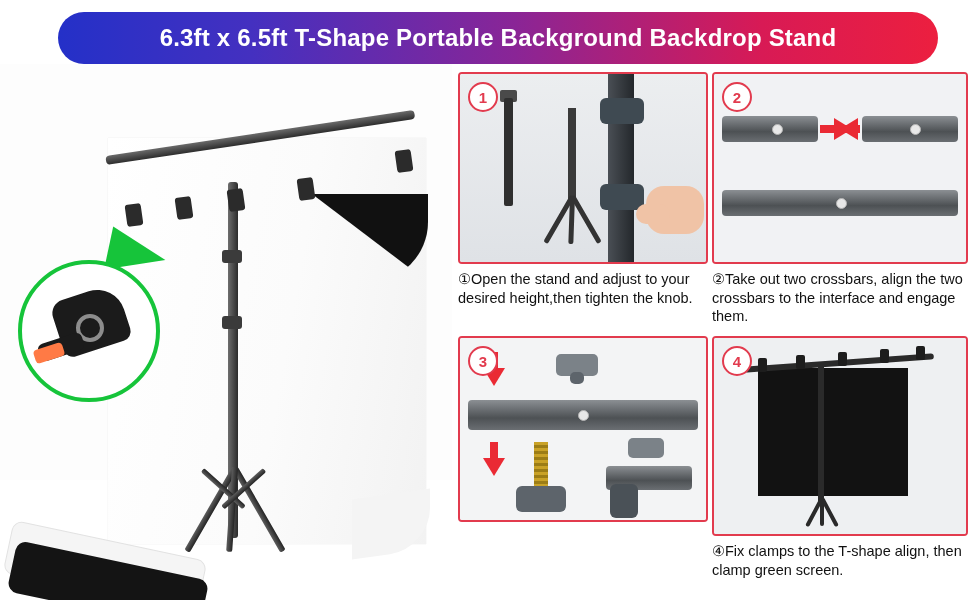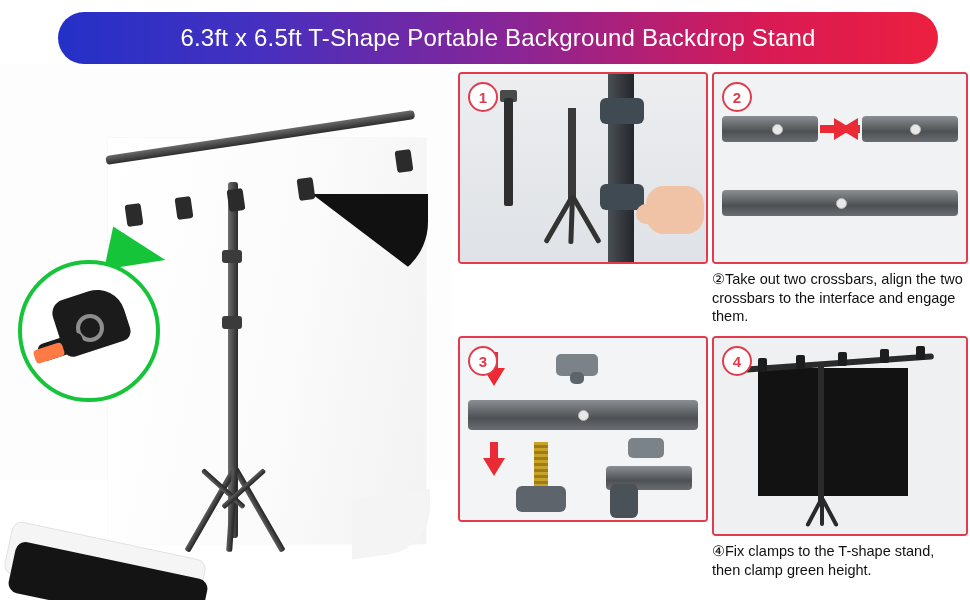--- a/index.html
+++ b/index.html
@@ -11,21 +11,21 @@
     position:relative;
   }
   
   .banner{
     position:absolute;left:58px;top:12px;width:880px;height:52px;
     border-radius:26px;
     background:linear-gradient(90deg,#2430c8 0%,#4430c0 22%,#8a2596 52%,#d81a55 80%,#ec1f3f 100%);
     display:flex;align-items:center;justify-content:center;
   }
   .banner-text{
-    color:#ffffff;font-size:24px;font-weight:normal;letter-spacing:.2px;
+    color:#ffffff;font-size:24px;font-weight:bold;letter-spacing:.2px;
     white-space:nowrap;
   }
   
   .hero{
     position:absolute;left:0;top:64px;width:452px;height:536px;
     background:#fdfdfd;overflow:hidden;
   }
   .hero-floor{
     position:absolute;left:0;bottom:0;width:100%;height:120px;background:#ffffff;
   }
@@ -219,20 +219,21 @@
       <div class="p1-stand-post"></div>
       <div class="p1-leg" style="left:110px;top:122px;width:5px;height:54px;transform:rotate(30deg)"></div>
       <div class="p1-leg" style="left:110px;top:122px;width:5px;height:54px;transform:rotate(-30deg)"></div>
       <div class="p1-leg" style="left:110px;top:122px;width:5px;height:48px;transform:rotate(2deg)"></div>
       <div class="p1-column"></div>
       <div class="p1-knob" style="top:24px"></div>
       <div class="p1-knob" style="top:110px"></div>
       <div class="hand" style="left:186px;top:112px;width:58px;height:48px;"></div>
       <div class="hand" style="left:176px;top:130px;width:34px;height:20px;"></div>
     </div>
+    <div class="caption">①Open the stand and adjust to your desired height,then tighten the knob.</div>
   </div>
 
   <div class="panel p2">
     <div class="photo">
       <div class="p2-bg"></div>
       <div class="badge">2</div>
       <div class="tube" style="left:8px;top:42px;width:96px;"></div>
       <div class="tube-dot" style="left:58px;top:50px;"></div>
       <div class="tube" style="left:148px;top:42px;width:96px;"></div>
       <div class="tube-dot" style="left:196px;top:50px;"></div>
@@ -275,16 +276,16 @@
       <div class="p4-post" style="left:104px;top:28px;height:136px;"></div>
       <div class="p4-clip" style="left:44px;top:20px;"></div>
       <div class="p4-clip" style="left:82px;top:17px;"></div>
       <div class="p4-clip" style="left:124px;top:14px;"></div>
       <div class="p4-clip" style="left:166px;top:11px;"></div>
       <div class="p4-clip" style="left:202px;top:8px;"></div>
       <div class="p4-leg" style="left:106px;top:160px;width:4px;height:32px;transform:rotate(28deg);"></div>
       <div class="p4-leg" style="left:106px;top:160px;width:4px;height:32px;transform:rotate(-28deg);"></div>
       <div class="p4-leg" style="left:106px;top:160px;width:4px;height:28px;"></div>
     </div>
-    <div class="caption">④Fix clamps to the T-shape stand, then clamp green height.</div>
+    <div class="caption">④Fix clamps to the T-shape align, then clamp green screen.</div>
   </div>
 
 </div>
 
 </body></html>

